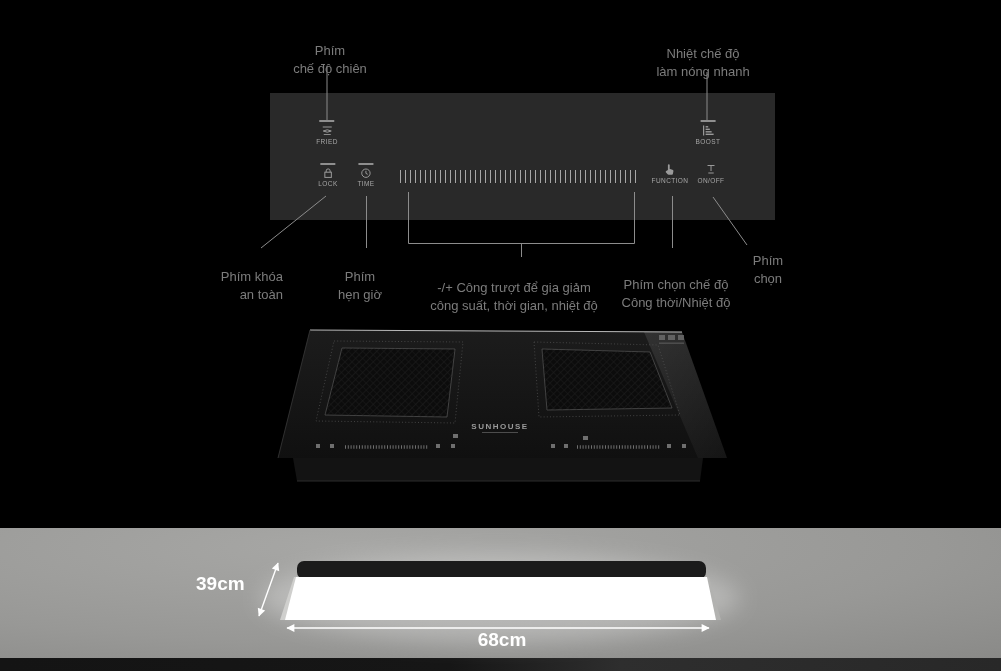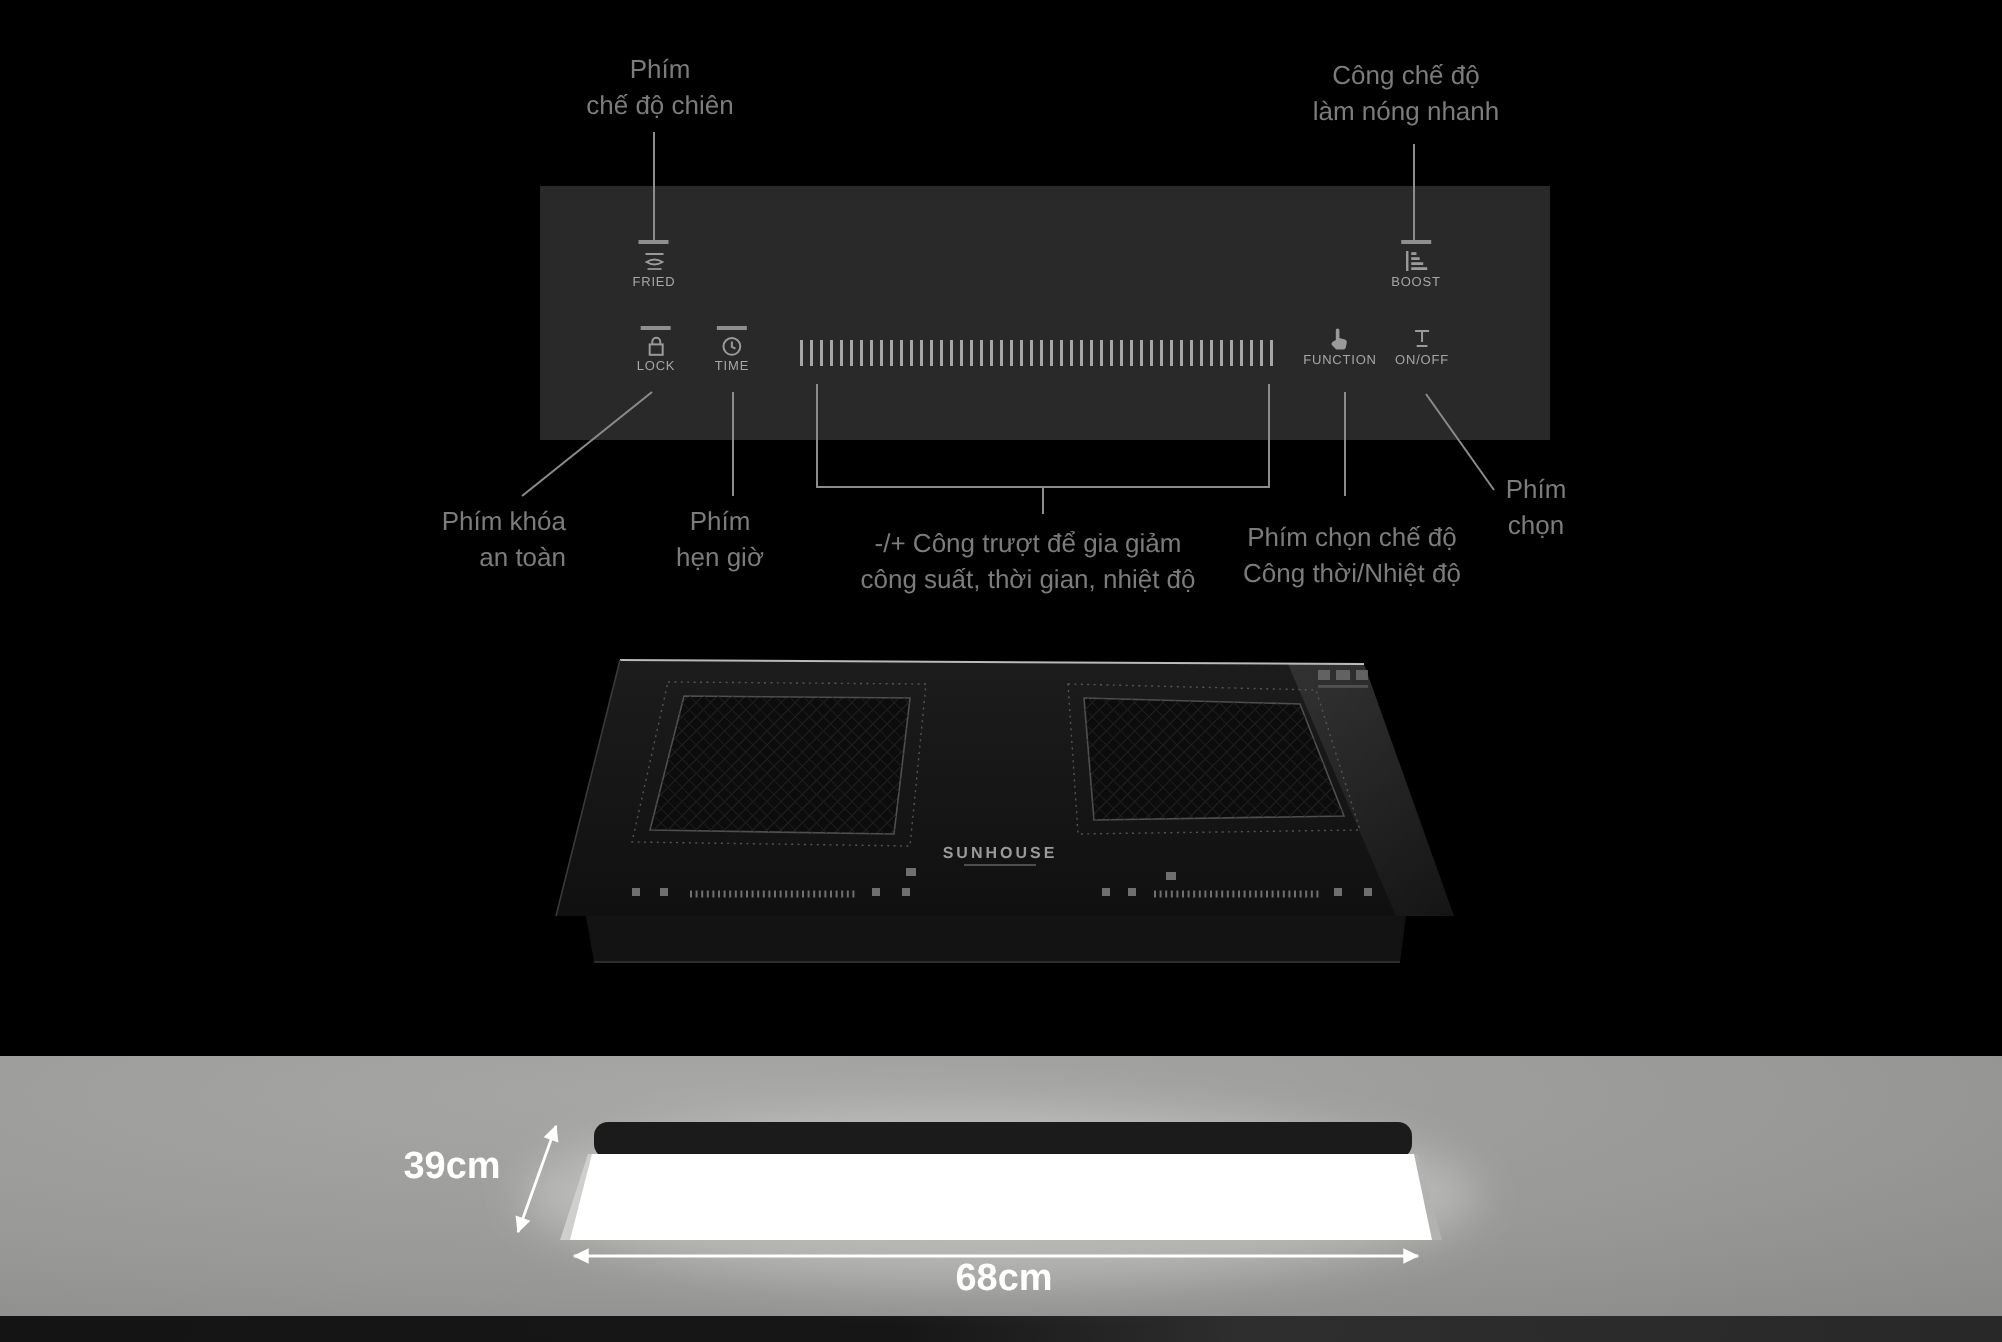--- a/index.html
+++ b/index.html
@@ -8,30 +8,30 @@
   
   .panel{position:absolute;left:270px;top:93px;width:505px;height:127px;background:#292929;}
   .btn{position:absolute;display:flex;flex-direction:column;align-items:center;transform:translateX(-50%);}
   .btn .topline{width:15px;height:1.5px;background:#8f8f8f;margin-bottom:2px;}
   .btn .blabel{font-size:6.5px;color:#a6a6a6;letter-spacing:.4px;margin-top:1px;white-space:nowrap;}
   .btn svg{display:block;}
   .slider{position:absolute;left:400px;top:170px;width:240px;height:13px;
           background:repeating-linear-gradient(90deg,#bdbdbd 0 1.4px,transparent 1.4px 5px);opacity:.85;}
   
   .ann{position:absolute;color:#7c7c7c;font-size:13px;line-height:18px;text-align:center;
-       white-space:nowrap;transform:translateX(-50%);}
+       white-space:nowrap;transform:translateX(-50%);margin-top:16px;}
   .ann.right{transform:none;text-align:right;}
   .lines{position:absolute;left:0;top:0;pointer-events:none;}
   
   .graysec{position:absolute;left:0;top:528px;width:1001px;height:130px;
            background:radial-gradient(130% 160% at 35% 15%,#a7a7a5 0%,#989896 45%,#7c7c7a 100%);}
   .botband{position:absolute;left:0;top:658px;width:1001px;height:13px;
            background:linear-gradient(90deg,#141414 0%,#161616 45%,#2e2e2e 62%,#282828 100%);}
   .dim{position:absolute;color:#fff;font-weight:bold;font-size:19px;}
-  .dim.depth{left:196px;top:573px;width:60px;text-align:center;}
+  .dim.depth{left:196px;top:573px;width:60px;text-align:left;}
   .dim.width{left:466px;top:629px;width:72px;text-align:center;}
   .render,.frontview{position:absolute;}
 </style>
 </head>
 <body>
 
 <div class="stage">
 
   <div class="panel"></div>
 
@@ -102,21 +102,21 @@
     <path d="M713 197 L747 245" stroke="#8c8c8c" stroke-width="1" fill="none"></path>
     <path d="M408.5 192 V243.5 H634.5 V192" stroke="#8c8c8c" stroke-width="1" fill="none"></path>
     <path d="M521.5 243.5 V257" stroke="#8c8c8c" stroke-width="1" fill="none"></path>
   </svg>
 
   <div class="ann" style="left:330px;top:26px;">
     <div>Phím</div>
     <div>chế độ chiên</div>
   </div>
   <div class="ann" style="left:703px;top:29px;">
-    <div>Công chế độ</div>
+    <div>Nhiệt chế độ</div>
     <div>làm nóng nhanh</div>
   </div>
   <div class="ann right" style="left:203px;top:252px;width:80px;">
     <div>Phím khóa</div>
     <div>an toàn</div>
   </div>
   <div class="ann" style="left:360px;top:252px;">
     <div>Phím</div>
     <div>hẹn giờ</div>
   </div>

